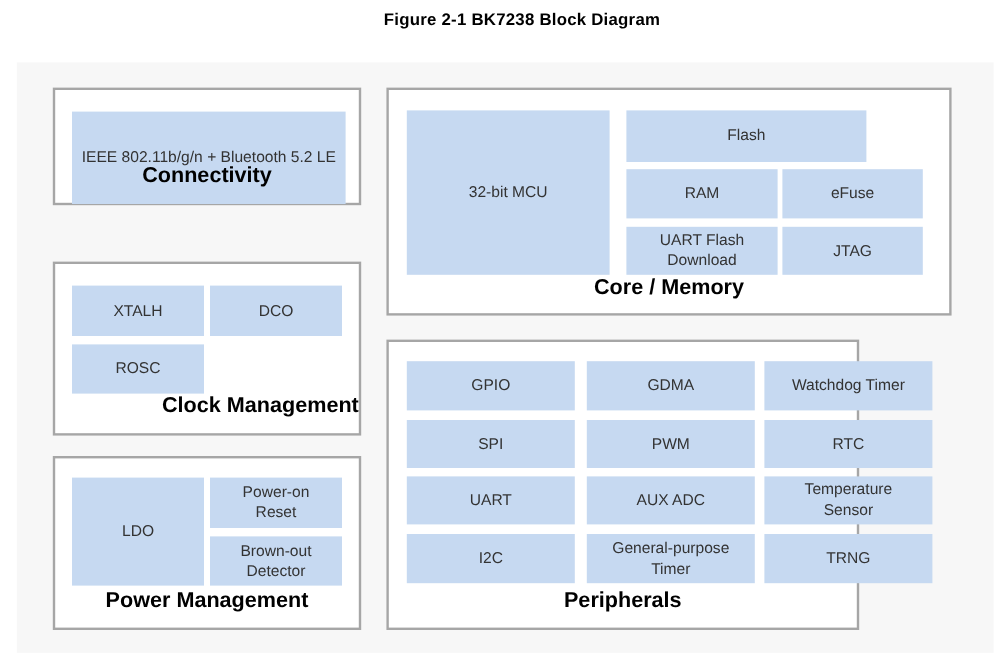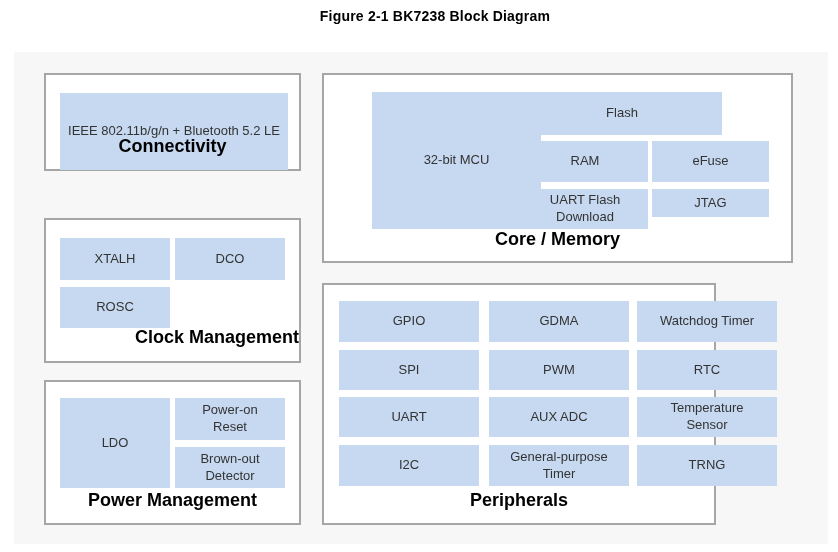--- a/index.html
+++ b/index.html
@@ -77,26 +77,26 @@
   .b-dco   { left: 129px; top: 18px; width: 110px; height: 42px; }
   .b-rosc  { left: 14px;  top: 67px; width: 110px; height: 41px; }
   .b-dpll  { left: 129px; top: 67px; width: 110px; height: 41px; }
   .sec-clock .sec-label { bottom: 13px; text-align: right; }
   
   .b-ldo { left: 14px;  top: 16px; width: 110px; height: 90px; }
   .b-por { left: 129px; top: 16px; width: 110px; height: 42px; }
   .b-bod { left: 129px; top: 65px; width: 110px; height: 41px; }
   .sec-power .sec-label { bottom: 12px; }
   
-  .b-mcu    { left: 15px;  top: 17px;  width: 169px; height: 137px; margin-left: 33px; }
+  .b-mcu    { left: 15px;  top: 17px;  width: 169px; height: 137px; }
   .b-flash  { left: 198px; top: 17px;  width: 200px; height: 43px; }
   .b-ram    { left: 198px; top: 66px;  width: 126px; height: 41px; }
   .b-efuse  { left: 328px; top: 66px;  width: 117px; height: 41px; }
   .b-uartfd { left: 198px; top: 114px; width: 126px; height: 40px; }
-  .b-jtag   { left: 328px; top: 114px; width: 117px; height: 28px; }
+  .b-jtag   { left: 328px; top: 114px; width: 117px; height: 40px; }
   .sec-core .sec-label { bottom: 11px; }
   
   .pc1 { left: 15px;  width: 140px; }
   .pc2 { left: 165px; width: 140px; }
   .pc3 { left: 313px; width: 140px; }
   .pr1 { top: 16px;  height: 41px; }
   .pr2 { top: 65px;  height: 40px; }
   .pr3 { top: 112px; height: 40px; }
   .pr4 { top: 160px; height: 41px; }
   .sec-periph .sec-label { bottom: 12px; }

